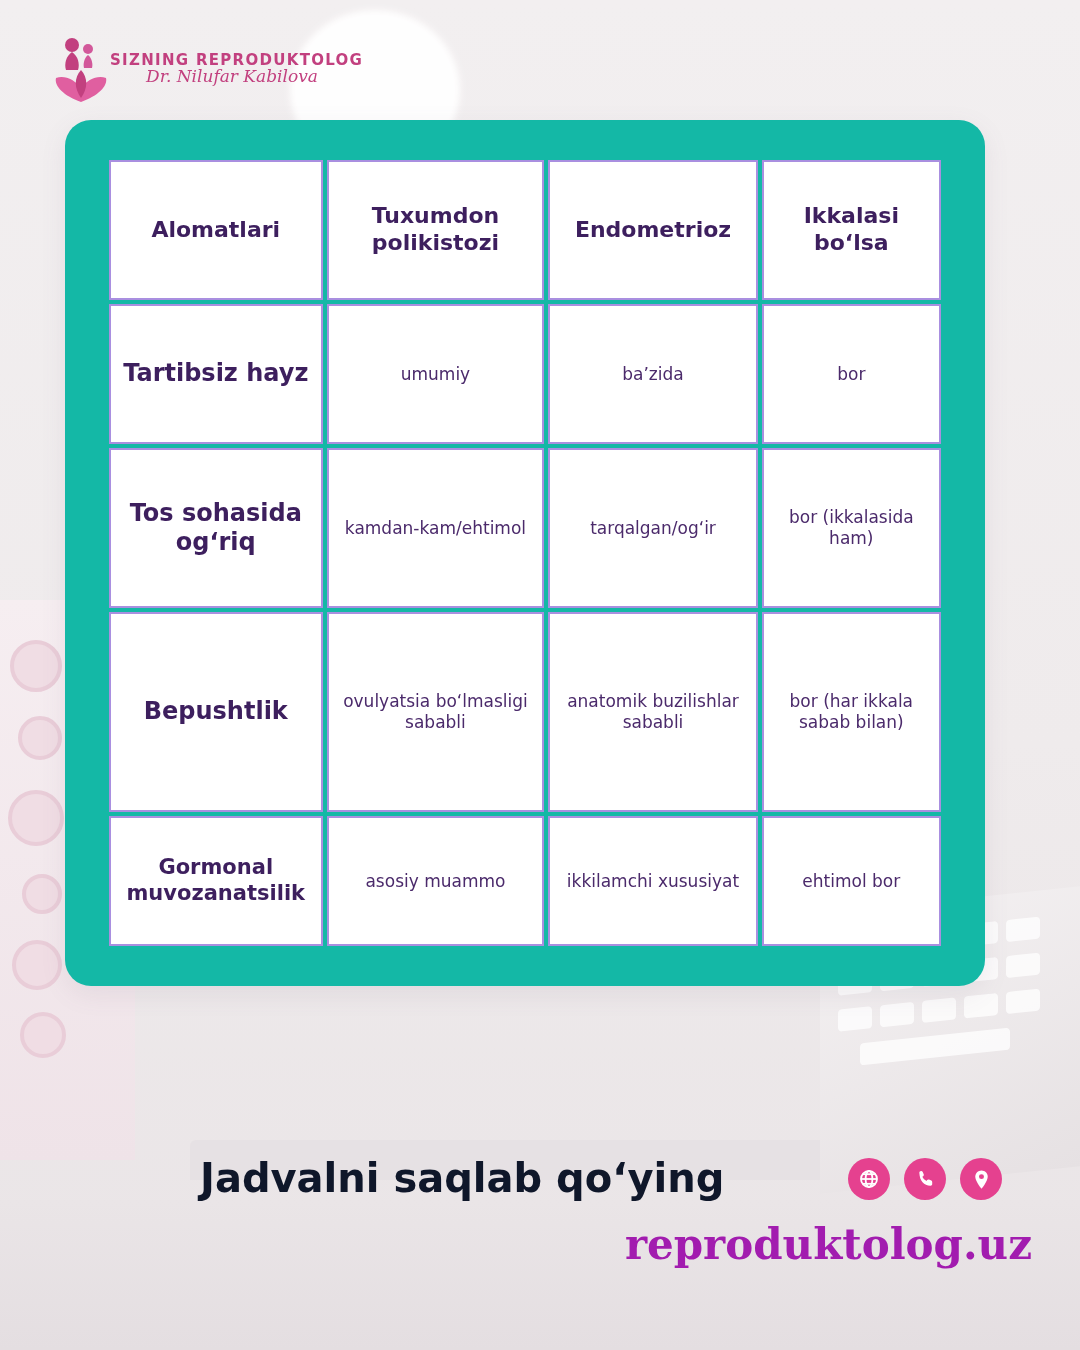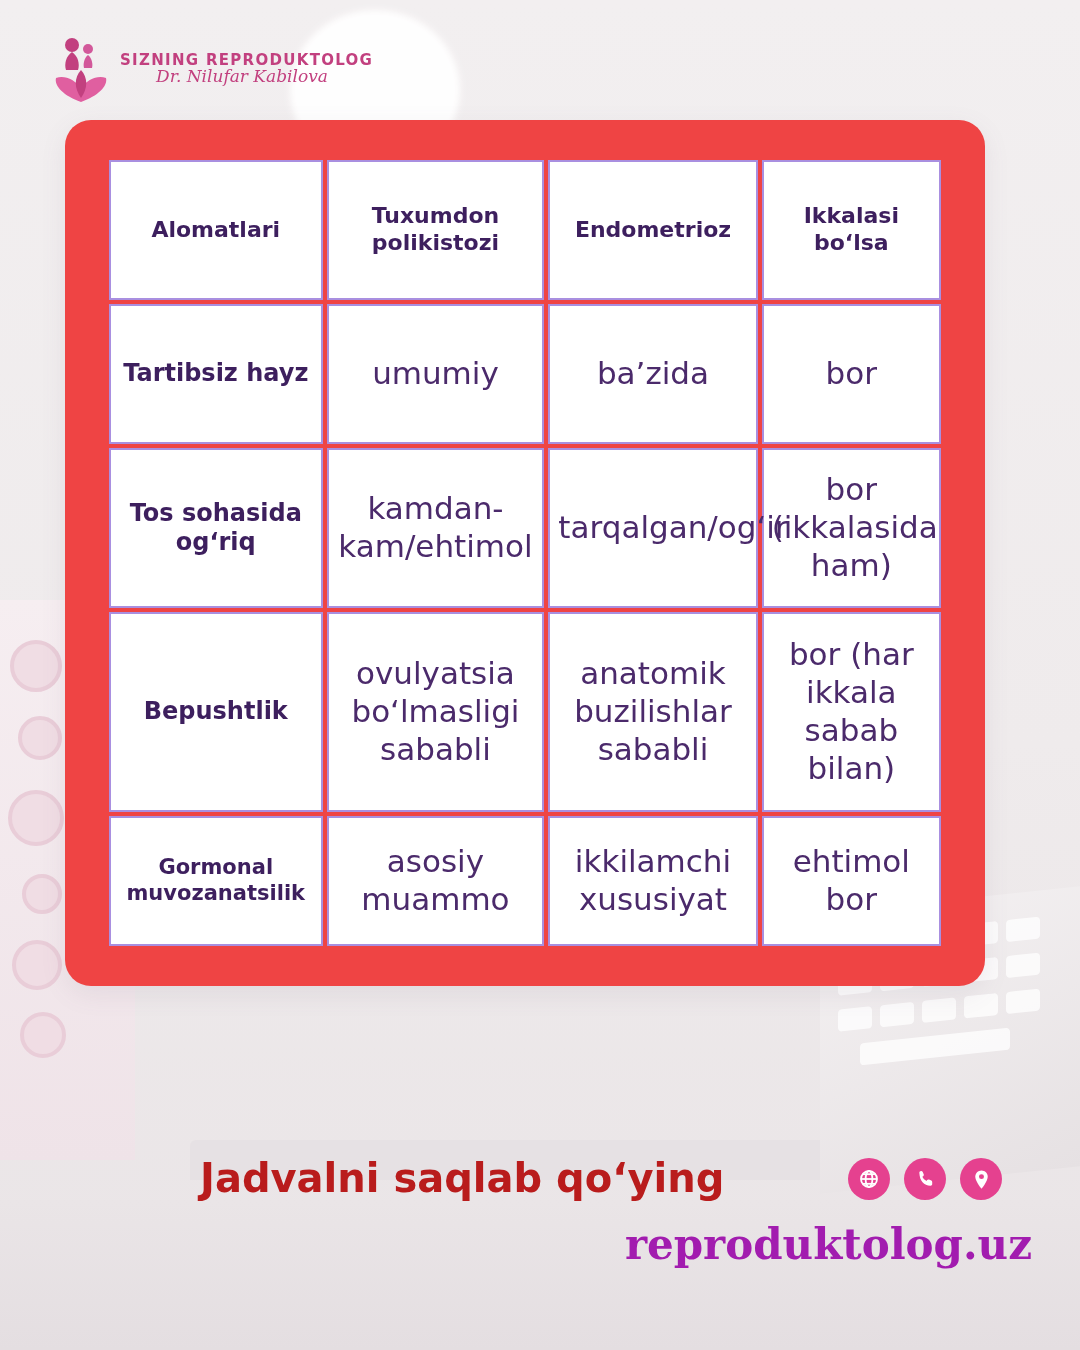--- a/index.html
+++ b/index.html
@@ -75,21 +75,20 @@
     border-radius: 6px 6px 0 0;
     opacity: .8;
   }
 
   
   .logo {
     position: absolute;
     left: 52px; top: 36px;
     display: flex;
     align-items: center;
-    gap: 10px;
     z-index: 5;
   }
   .logo-mark { width: 58px; height: 66px; }
   .logo-text { line-height: 1.05; }
   .logo-title {
     font-size: 15px;
     letter-spacing: 1.3px;
     font-weight: bold;
     color: #c2407f;
     font-family: "DejaVu Sans", sans-serif;
@@ -101,39 +100,39 @@
     color: #c2407f;
     margin-top: 3px;
     margin-left: 36px;
   }
 
   
   .card {
     position: absolute;
     left: 65px; top: 120px;
     width: 920px;
-    background: #ef4444;
+    background: #14b8a6;
     border-radius: 26px;
     padding: 36px 40px;
     box-shadow: 0 8px 26px rgba(120,100,130,.10);
     z-index: 4;
   }
   table.cmp {
     width: 100%;
     border-collapse: separate;
     border-spacing: 4px;
     table-layout: fixed;
   }
   table.cmp td {
     border: 2px solid #a98fe0;
     background: #ffffff;
     text-align: center;
     vertical-align: middle;
     color: #4b2a6b;
-    font-size: 31px;
+    font-size: 17px;
     line-height: 1.22;
     padding: 14px 8px;
   }
   table.cmp thead td {
     font-weight: bold;
     font-size: 22px;
     color: #3d1f5e;
     height: 140px;
   }
   table.cmp tbody td.rowhead {
@@ -161,21 +160,21 @@
     left: 0; bottom: 0;
     width: 100%;
     height: 220px;
     z-index: 6;
   }
   .footer-cta {
     position: absolute;
     left: 200px; top: 25px;
     font-size: 40px;
     font-weight: bold;
-    color: #b91c1c;
+    color: #0f172a;
     font-family: "DejaVu Sans", sans-serif;
   }
   .social {
     position: absolute;
     right: 78px; top: 28px;
     display: flex;
     gap: 14px;
   }
   .social .dot {
     width: 42px; height: 42px;

